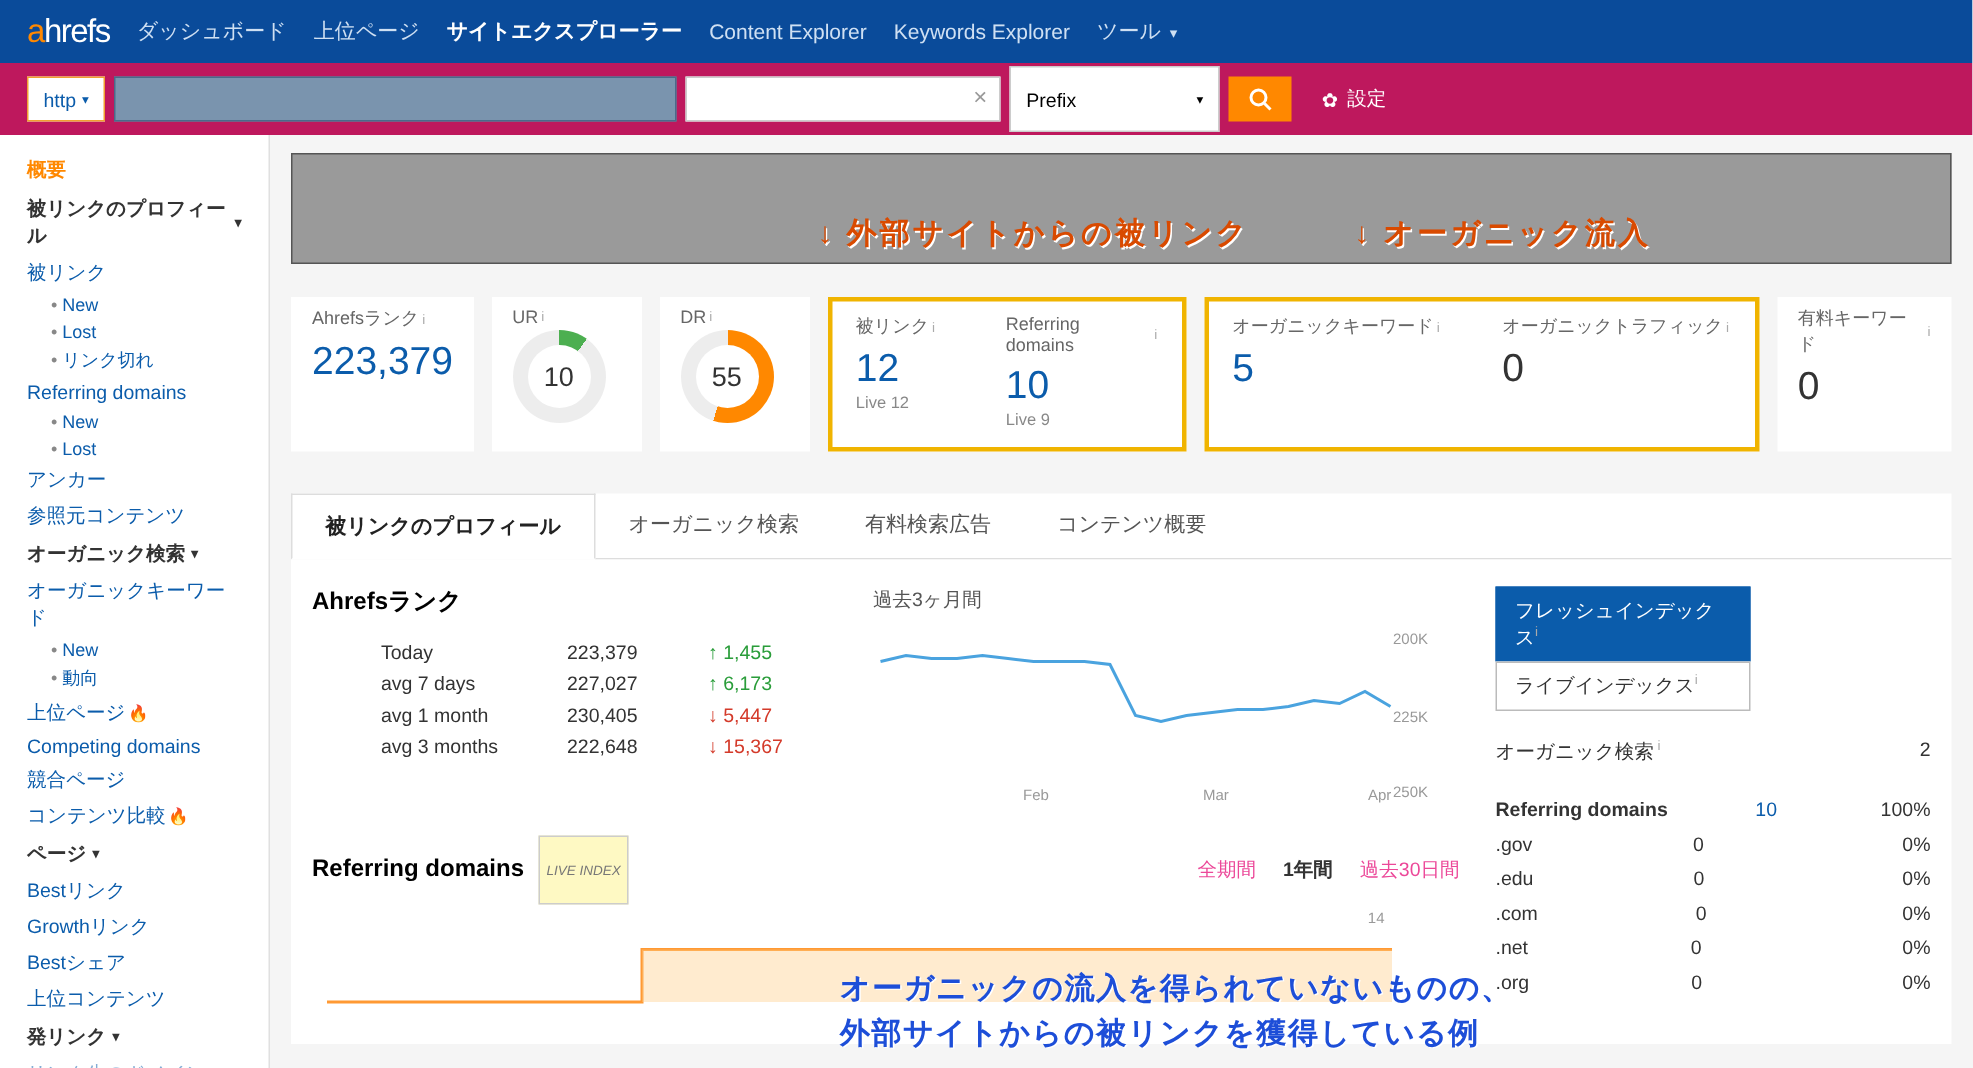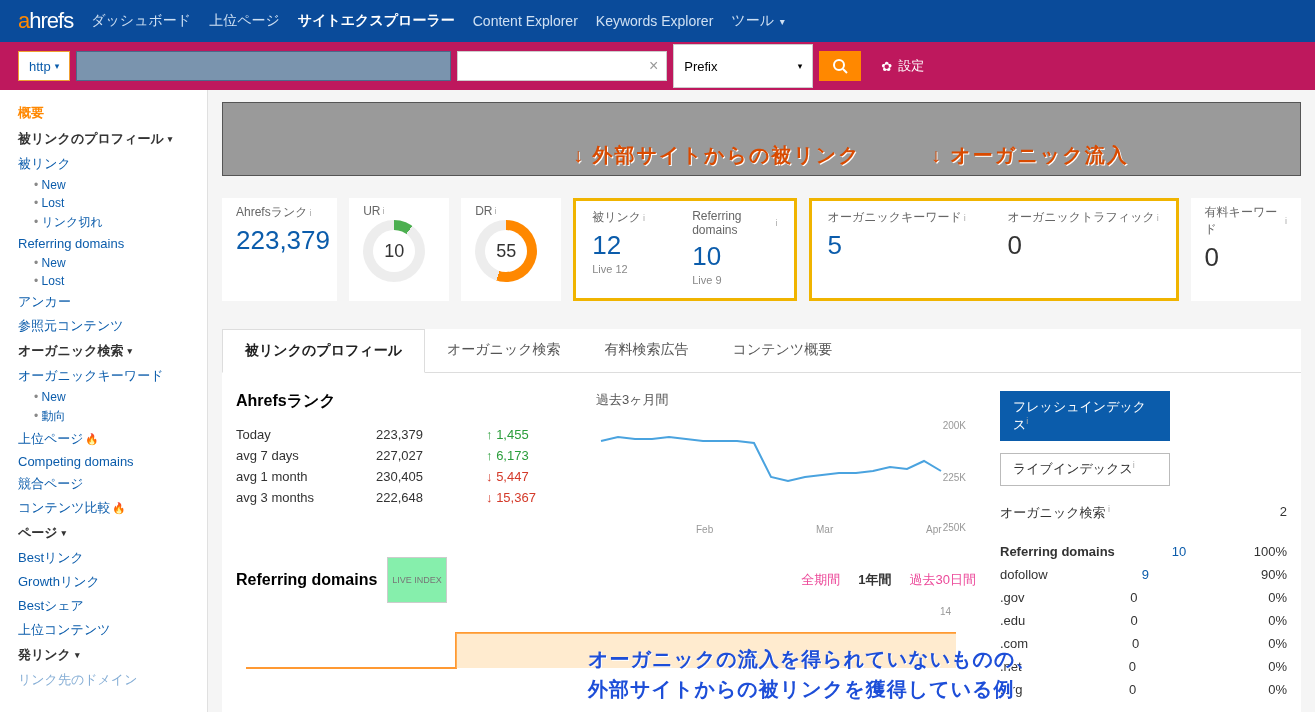--- a/index.html
+++ b/index.html
@@ -17,21 +17,21 @@
 
 .searchbar { background:#0a4b9a; height:48px; display:flex; align-items:center; padding:0 18px; gap:6px;}
 .proto-sel{ background:#fff; border:1px solid #f0a030; height:30px; display:flex; align-items:center; padding:0 10px; color:#0b5cab; font-size:13px; gap:4px;}
 .domain-input{ background:#5a7a9a; background:#6b88a5; background:#7a94ae; height:30px; width:375px; border:1px solid #4a6a8a;}
 .clear-area{ background:#fff; height:30px; width:210px; border:1px solid #ccc; display:flex; align-items:center; justify-content:flex-end; padding-right:8px; color:#999;}
 .mode-sel{ background:#fff; border:1px solid #ccc; height:44px; width:140px; display:flex; align-items:center; justify-content:space-between; padding:0 10px; font-size:13px;}
 .search-btn{ background:#ff8800; height:30px; width:42px; display:flex; align-items:center; justify-content:center;}
 .gear{ color:#fff; margin-left:14px; font-size:13px; display:flex; align-items:center; gap:6px;}
 
 .layout{ display:flex; height:calc(712px - 90px);}
-.sidebar{ width:208px; background:#fff; border-right:1px solid #e0e0e0; padding:10px 0; font-size:13px; overflow:hidden;}
+.sidebar{ width:180px; background:#fff; border-right:1px solid #e0e0e0; padding:10px 0; font-size:13px; overflow:hidden;}
 .sb-head{ color:#ff8800; font-weight:bold; padding:4px 18px;}
 .sb-group{ color:#333; font-weight:bold; padding:4px 18px; display:flex; align-items:center; gap:4px;}
 .sb-link{ color:#0b5cab; padding:3px 18px; cursor:pointer;}
 .sb-sub{ color:#0b5cab; padding:2px 18px 2px 34px; font-size:12px; cursor:pointer;}
 .sb-sub::before{content:"• "; color:#888;}
 .fire{color:#ff6600; font-size:11px; margin-left:2px;}
 
 .main{ flex:1; padding:12px 14px; overflow:hidden; position:relative;}
 .banner{ background:#9a9a9a; border:1px solid #555; height:74px; position:relative;}
 .anno-top{ position:absolute; bottom:6px; left:350px; right:10px; color:#d94a00; font-size:20px; font-weight:bold; display:flex; gap:70px; text-shadow:1px 1px 0 #fff;}
@@ -52,38 +52,38 @@
 .tabs{ display:flex; border-bottom:1px solid #ddd; margin-top:28px; background:#fff;}
 .tab{ padding:12px 22px; font-size:14px; color:#555; cursor:pointer;}
 .tab.active{ font-weight:bold; color:#222; border:1px solid #ddd; border-bottom:1px solid #fff; background:#fff; margin-bottom:-1px;}
 
 .content{ display:flex; gap:24px; background:#fff; padding:18px 14px;}
 .left-col{ flex:1;}
 .right-col{ width:290px;}
 
 .rank-title{ font-size:16px; font-weight:bold; margin-bottom:12px;}
 .rank-tbl{ font-size:13px;}
-.rank-tbl .row{ display:flex; gap:40px; padding:3px 0;}
+.rank-tbl .row{ display:flex; gap:24px; padding:3px 0;margin-left:46px;}
 .rank-tbl .lbl{ width:100px; color:#333;}
 .rank-tbl .val{ width:70px; color:#333;}
 .rank-tbl .delta{ width:70px;}
 .up{ color:#2a9d3a;} .down{ color:#d43a2a;}
 .up::before{content:"↑ ";} .down::before{content:"↓ ";}
 
 .chart-block{ position:relative;}
 .chart-title{ font-size:13px; color:#555; margin-bottom:6px;}
 
 .refdom-head{ display:flex; align-items:center; gap:10px; margin-top:22px;}
 .refdom-head h3{ font-size:16px;}
-.badge-live{ font-size:9px; background:#86efac; border:1px solid #ccc; padding:17px 4px; color:#777;}
+.badge-live{ font-size:9px; background:#fef9c3; border:1px solid #ccc; padding:17px 4px; color:#777;font-style:italic;}
 .period-sel{ margin-left:auto; font-size:13px; display:flex; gap:18px;}
 .period-sel .p{ color:#ec4899; cursor:pointer;}
 .period-sel .p.active{ color:#333; font-weight:bold;}
 
-.idx-toggle{ display:flex; flex-direction:column; gap:12px; margin-bottom:14px;}
+.idx-toggle{ display:flex; flex-direction:column; gap:0; margin-bottom:14px;}
 .idx-btn{ padding:6px 12px; font-size:13px; border:1px solid #bbb; cursor:pointer; width:170px;}
 .idx-btn.active{ background:#0b5cab; color:#fff; border-color:#0b5cab;}
 .idx-btn:not(.active){ background:#fff; color:#333;}
 
 .stat-row{ display:flex; justify-content:space-between; font-size:13px; padding:4px 0;}
 .stat-row .k{ color:#333;}
 .stat-row .v{ color:#0b5cab;}
 .stat-row .pct{ color:#333; width:44px; text-align:right;}
 .stat-row.head .k{ font-weight:bold;}
 .stat-row .v.black{ color:#333;}
@@ -331,25 +331,20 @@
           <span class="v black">2</span>
         </div>
         <div style="height:14px;"></div>
         <div id="rd-rows">
             <div class="stat-row head">
               <span class="k">Referring domains</span>
               <span class="v ">10</span>
               <span class="pct">100%</span>
             </div>
             <div class="stat-row">
-              <span class="k">dofollow</span>
-              <span class="v ">9</span>
-              <span class="pct">90%</span>
-            </div>
-            <div class="stat-row">
               <span class="k">.gov</span>
               <span class="v black">0</span>
               <span class="pct">0%</span>
             </div>
             <div class="stat-row">
               <span class="k">.edu</span>
               <span class="v black">0</span>
               <span class="pct">0%</span>
             </div>
             <div class="stat-row">

